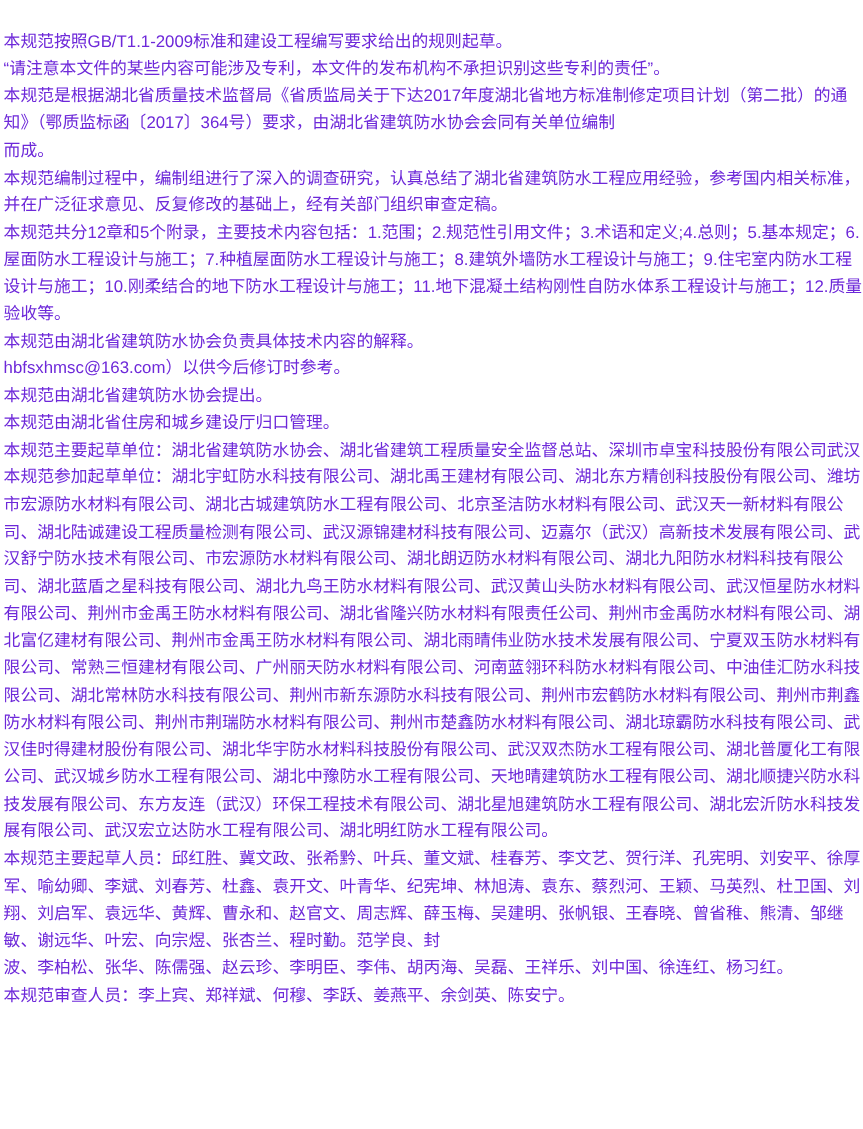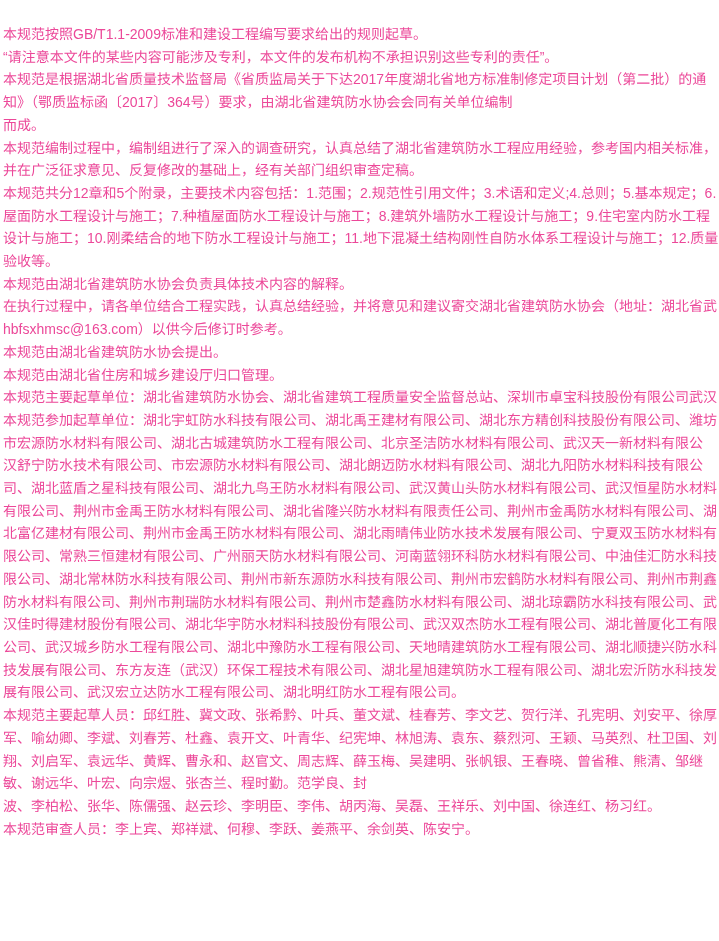--- a/index.html
+++ b/index.html
@@ -25,40 +25,40 @@
   }
   .line {
     white-space: nowrap;
     overflow: hidden;
     letter-spacing: 0px;
   }
 </style>
 </head>
 <body style="background: rgb(255, 255, 255);">
 
-<div class="doc" id="doc-body" style="color: #ec4899;">
+<div class="doc" id="doc-body" style="color: #6d28d9;">
     <div class="line">本规范按照GB/T1.1-2009标准和建设工程编写要求给出的规则起草。</div>
     <div class="line">“请注意本文件的某些内容可能涉及专利，本文件的发布机构不承担识别这些专利的责任”。</div>
     <div class="line">本规范是根据湖北省质量技术监督局《省质监局关于下达2017年度湖北省地方标准制修定项目计划（第二批）的通</div>
     <div class="line">知》（鄂质监标函〔2017〕364号）要求，由湖北省建筑防水协会会同有关单位编制</div>
     <div class="line">而成。</div>
     <div class="line">本规范编制过程中，编制组进行了深入的调查研究，认真总结了湖北省建筑防水工程应用经验，参考国内相关标准，</div>
     <div class="line">并在广泛征求意见、反复修改的基础上，经有关部门组织审查定稿。</div>
     <div class="line">本规范共分12章和5个附录，主要技术内容包括：1.范围；2.规范性引用文件；3.术语和定义;4.总则；5.基本规定；6.</div>
     <div class="line">屋面防水工程设计与施工；7.种植屋面防水工程设计与施工；8.建筑外墙防水工程设计与施工；9.住宅室内防水工程</div>
     <div class="line">设计与施工；10.刚柔结合的地下防水工程设计与施工；11.地下混凝土结构刚性自防水体系工程设计与施工；12.质量</div>
     <div class="line">验收等。</div>
     <div class="line">本规范由湖北省建筑防水协会负责具体技术内容的解释。</div>
-    <div class="line">在执行过程中，请各单位结合工程实践，认真总结经验，并将意见和建议寄交湖北省建筑防水协会（地址：湖北省武</div>
     <div class="line">hbfsxhmsc@163.com）以供今后修订时参考。</div>
     <div class="line">本规范由湖北省建筑防水协会提出。</div>
     <div class="line">本规范由湖北省住房和城乡建设厅归口管理。</div>
     <div class="line">本规范主要起草单位：湖北省建筑防水协会、湖北省建筑工程质量安全监督总站、深圳市卓宝科技股份有限公司武汉</div>
     <div class="line">本规范参加起草单位：湖北宇虹防水科技有限公司、湖北禹王建材有限公司、湖北东方精创科技股份有限公司、潍坊</div>
     <div class="line">市宏源防水材料有限公司、湖北古城建筑防水工程有限公司、北京圣洁防水材料有限公司、武汉天一新材料有限公</div>
+    <div class="line">司、湖北陆诚建设工程质量检测有限公司、武汉源锦建材科技有限公司、迈嘉尔（武汉）高新技术发展有限公司、武</div>
     <div class="line">汉舒宁防水技术有限公司、市宏源防水材料有限公司、湖北朗迈防水材料有限公司、湖北九阳防水材料科技有限公</div>
     <div class="line">司、湖北蓝盾之星科技有限公司、湖北九鸟王防水材料有限公司、武汉黄山头防水材料有限公司、武汉恒星防水材料</div>
     <div class="line">有限公司、荆州市金禹王防水材料有限公司、湖北省隆兴防水材料有限责任公司、荆州市金禹防水材料有限公司、湖</div>
     <div class="line">北富亿建材有限公司、荆州市金禹王防水材料有限公司、湖北雨晴伟业防水技术发展有限公司、宁夏双玉防水材料有</div>
     <div class="line">限公司、常熟三恒建材有限公司、广州丽天防水材料有限公司、河南蓝翎环科防水材料有限公司、中油佳汇防水科技</div>
     <div class="line">限公司、湖北常林防水科技有限公司、荆州市新东源防水科技有限公司、荆州市宏鹤防水材料有限公司、荆州市荆鑫</div>
     <div class="line">防水材料有限公司、荆州市荆瑞防水材料有限公司、荆州市楚鑫防水材料有限公司、湖北琼霸防水科技有限公司、武</div>
     <div class="line">汉佳时得建材股份有限公司、湖北华宇防水材料科技股份有限公司、武汉双杰防水工程有限公司、湖北普厦化工有限</div>
     <div class="line">公司、武汉城乡防水工程有限公司、湖北中豫防水工程有限公司、天地晴建筑防水工程有限公司、湖北顺捷兴防水科</div>
     <div class="line">技发展有限公司、东方友连（武汉）环保工程技术有限公司、湖北星旭建筑防水工程有限公司、湖北宏沂防水科技发</div>

